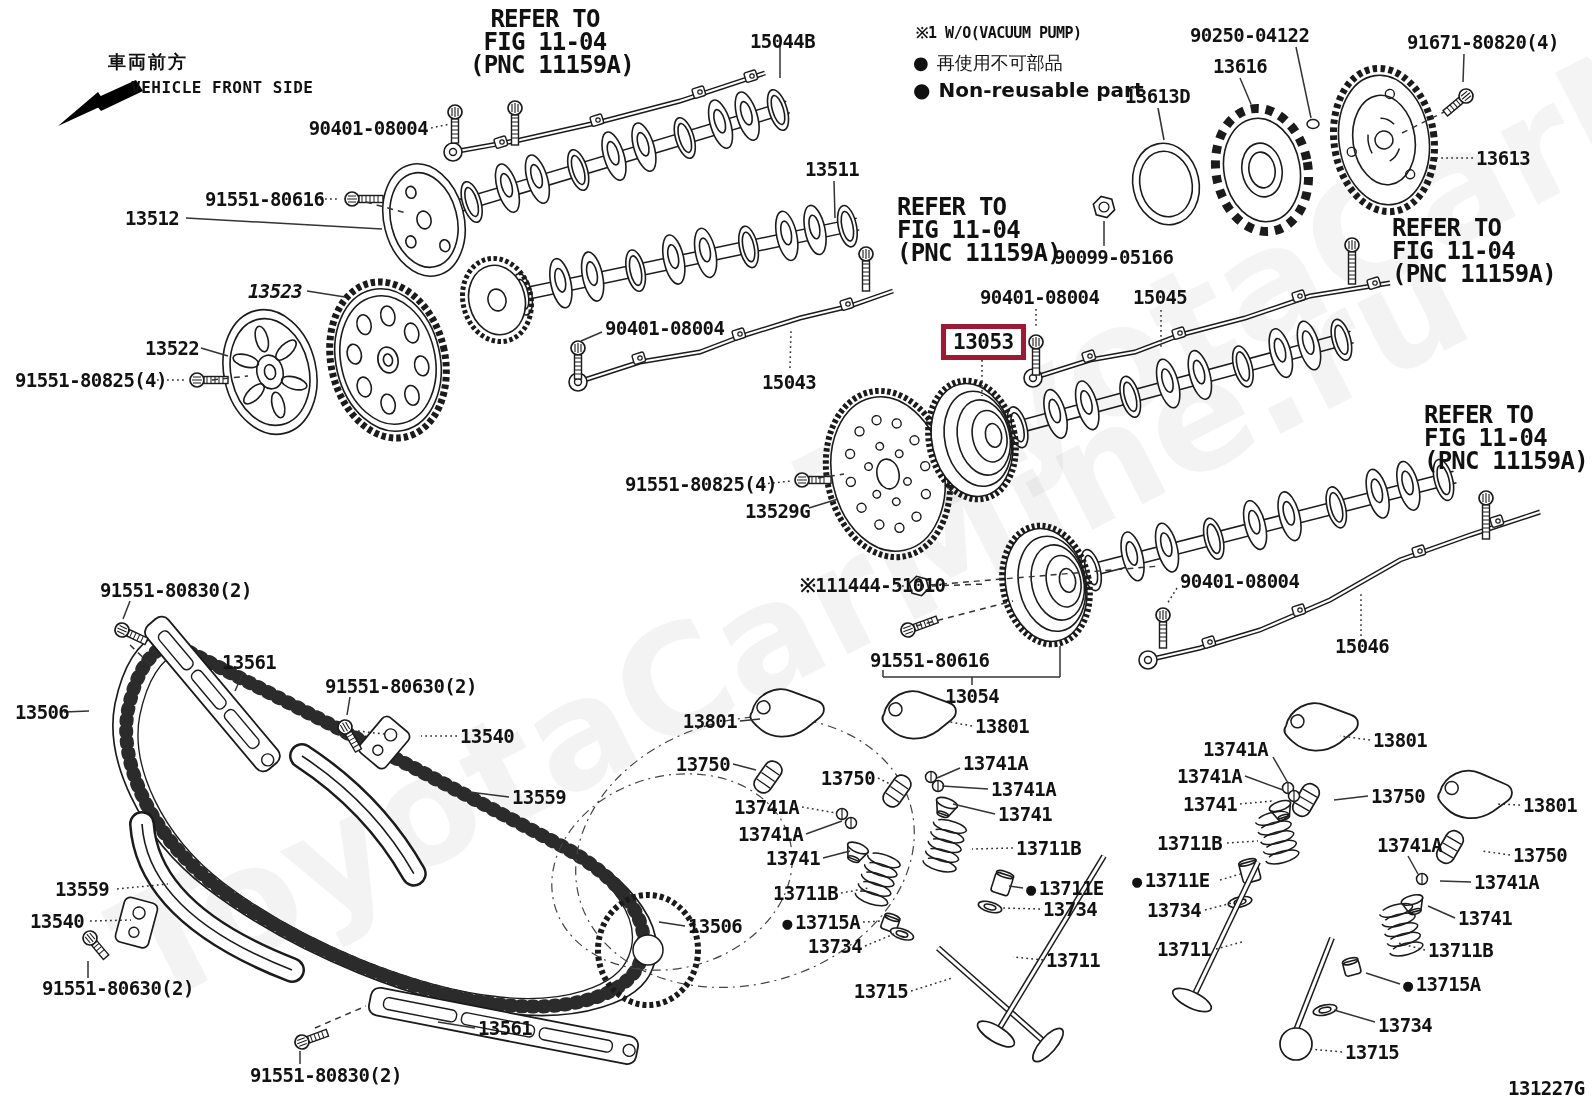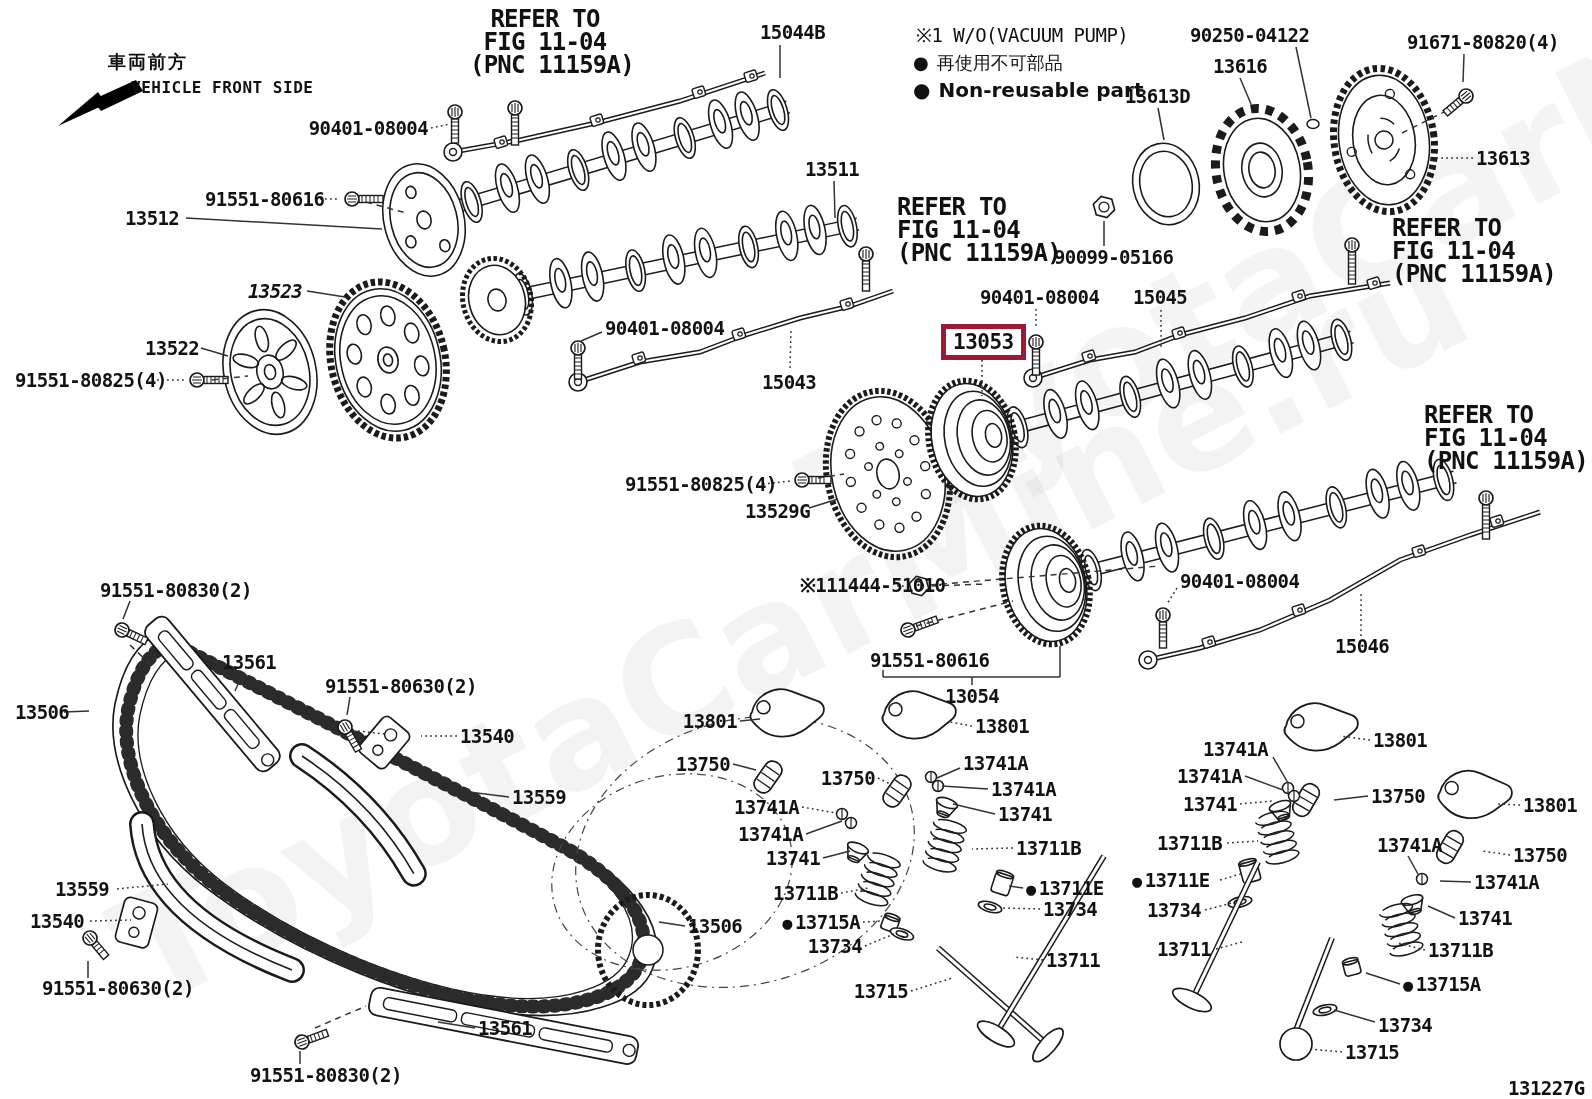--- a/index.html
+++ b/index.html
@@ -8,21 +8,21 @@
   #art{position:absolute;left:0;top:0}
   .pl{position:absolute;font-weight:bold;font-size:19px;letter-spacing:-0.6px;white-space:nowrap;
       transform:translateY(-52%);color:#121212}
   .pl.r{transform:translate(-100%,-52%)}
   .pl.c{transform:translate(-50%,-52%)}
   .pl .blt{font-size:17px;margin-right:3px}
   .refer{position:absolute;font-weight:bold;font-size:24px;line-height:23px;letter-spacing:-0.8px;white-space:nowrap}
   .fs-jp{position:absolute;left:108px;top:50px;font-size:18px;font-weight:bold;letter-spacing:2px;
          font-family:"DejaVu Sans","Liberation Sans",sans-serif}
   .fs-en{position:absolute;left:131px;top:78px;font-size:16px;font-weight:bold;letter-spacing:0.5px}
-  .lg1{position:absolute;left:916px;top:22px;font-size:19px;font-weight:normal;letter-spacing:-0.5px}
+  .lg1{position:absolute;left:916px;top:22px;font-size:15px;font-weight:bold;letter-spacing:-0.5px}
   .lg2{position:absolute;left:913px;top:51px;font-size:18px;font-weight:normal;
        font-family:"DejaVu Sans","Liberation Sans",sans-serif}
   .lg3{position:absolute;left:913px;top:78px;font-size:20px;font-weight:bold;
        font-family:"DejaVu Sans","Liberation Sans",sans-serif}
   .lg2 .blt,.lg3 .blt{margin-right:8px}
   #selbox{position:absolute;left:941px;top:324px;border:5px solid #9c1a33;background:#fff;
           padding:0 7px;font-size:21px;font-weight:bold;letter-spacing:-0.5px;line-height:26px;cursor:pointer}
   #figcode{position:absolute;left:1508px;top:1077px;font-size:19px;font-weight:bold;letter-spacing:-0.5px}
 </style>
 </head>
@@ -752,21 +752,21 @@
     <div>REFER TO</div>
       <div>FIG 11-04</div>
       <div>(PNC 11159A)</div>
   </div>
 
   <div id="selbox">13053</div>
 
   <div id="figcode">131227G</div>
 
   <div id="labels">
-      <div class="pl " style="left: 750px; top: 32px; margin-left: 10px;">15044B</div>
+      <div class="pl " style="left: 750px; top: 41px;">15044B</div>
       <div class="pl " style="left: 1190px; top: 35px;">90250-04122</div>
       <div class="pl " style="left: 1407px; top: 42px;">91671-80820(4)</div>
       <div class="pl " style="left: 1213px; top: 66px;">13616</div>
       <div class="pl " style="left: 1125px; top: 96px;">13613D</div>
       <div class="pl " style="left: 1476px; top: 158px;">13613</div>
       <div class="pl r" style="left: 428px; top: 128px;">90401-08004</div>
       <div class="pl " style="left: 805px; top: 169px;">13511</div>
       <div class="pl " style="left: 125px; top: 218px;">13512</div>
       <div class="pl " style="left: 205px; top: 199px;">91551-80616</div>
       <div class="pl " style="left: 1054px; top: 257px;">90099-05166</div>

